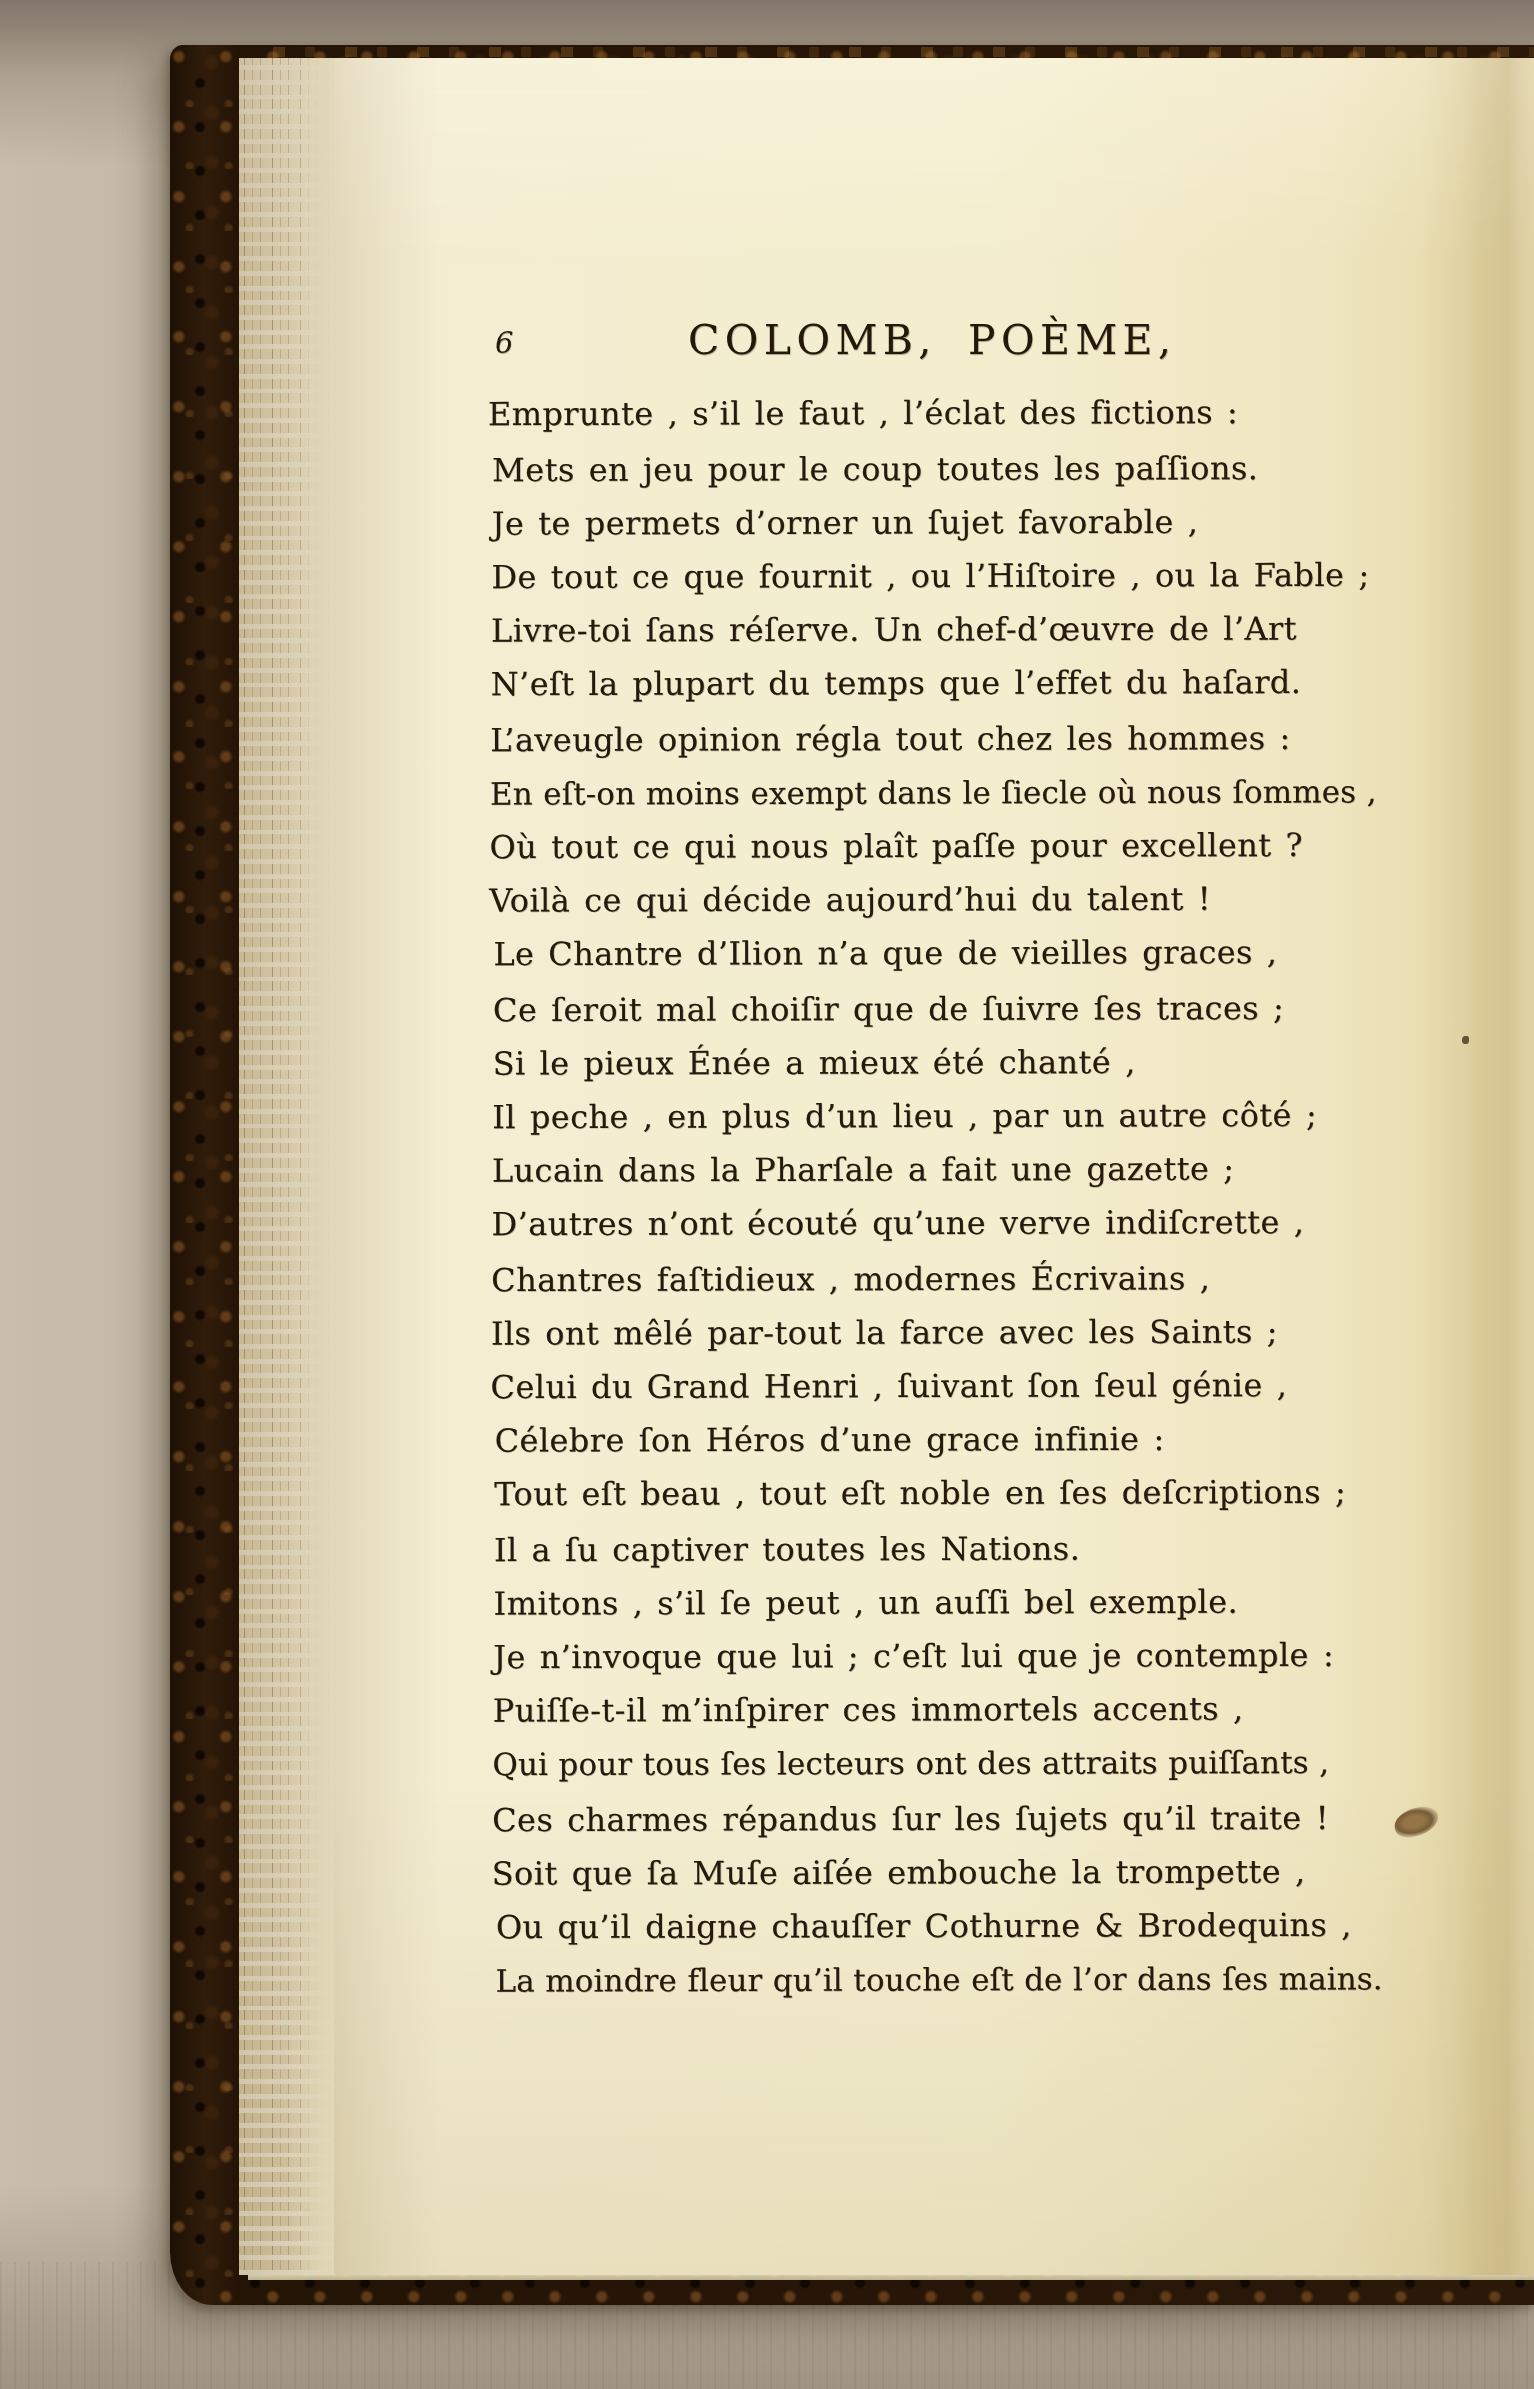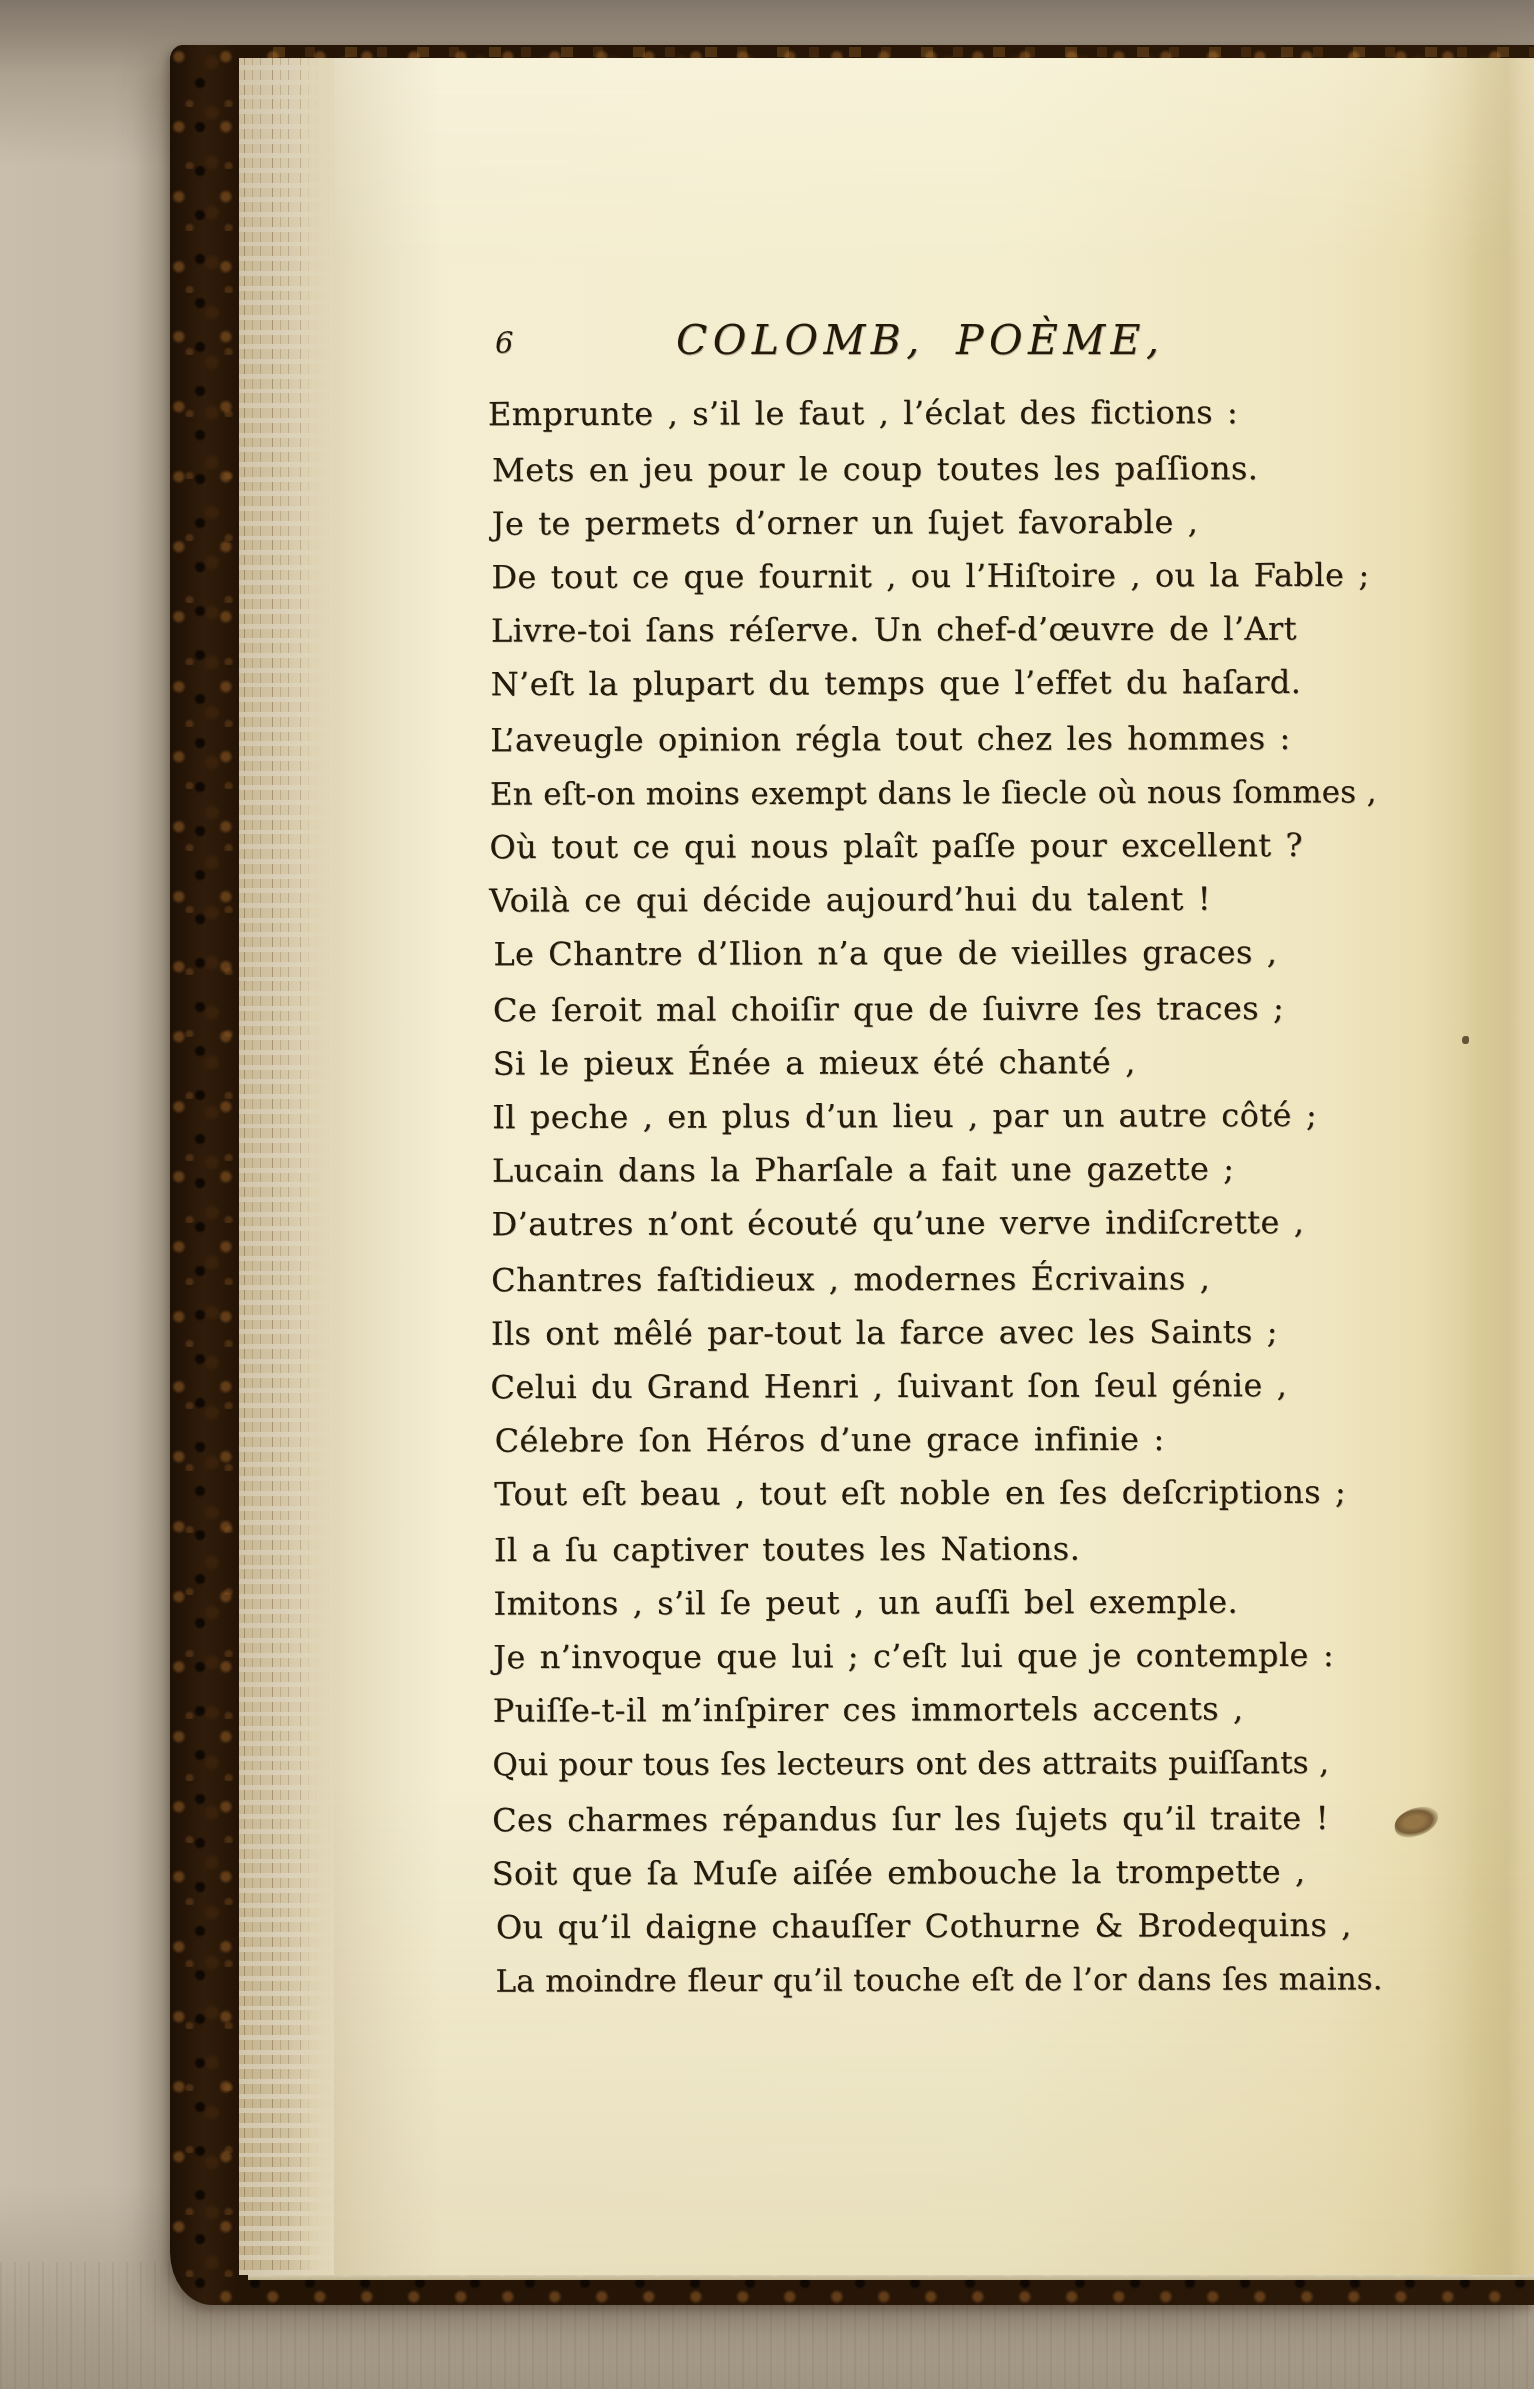--- a/index.html
+++ b/index.html
@@ -111,22 +111,21 @@
   .page-number {
     position: absolute;
     left: 2.9px; top: 11.7px;
     font-style: italic;
     font-size: 29px;
     letter-spacing: 1px;
     text-shadow: 0.5px 0.7px 0.5px rgba(38,22,8,.35);
   }
   .page-title {
     position: absolute;
-    left: 184px; top: 1px;
-    font-style: italic;
+    left: 196px; top: 1px;
     font-size: 41px;
     letter-spacing: 5.4px;
     word-spacing: 12.7px;
     white-space: nowrap;
     text-shadow: 0.7px 1px 0.7px rgba(38,22,8,.35);
   }
   .poem {
     position: absolute;
     left: 0; top: 72px;
     transform: rotate(-0.15deg);

